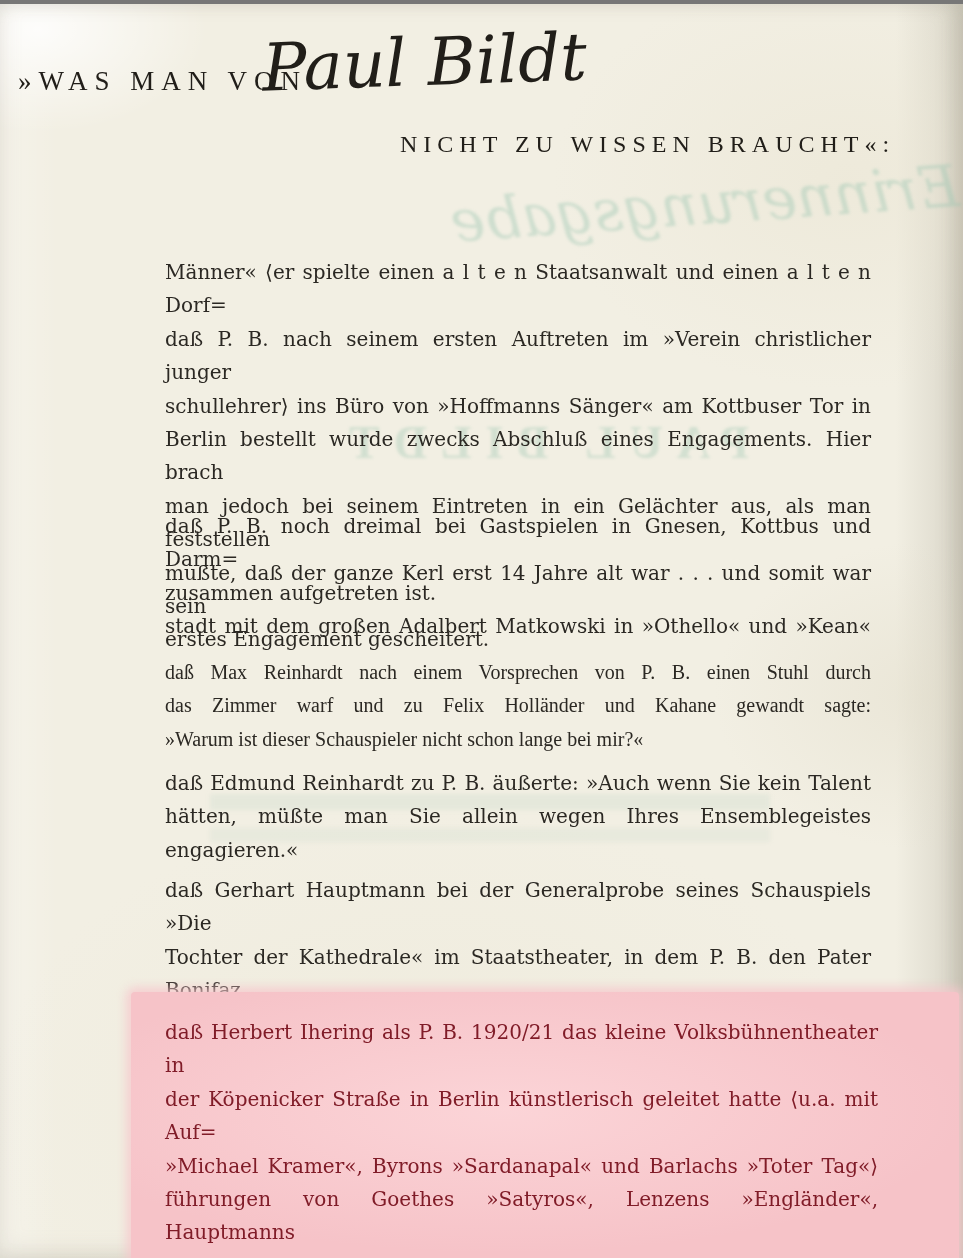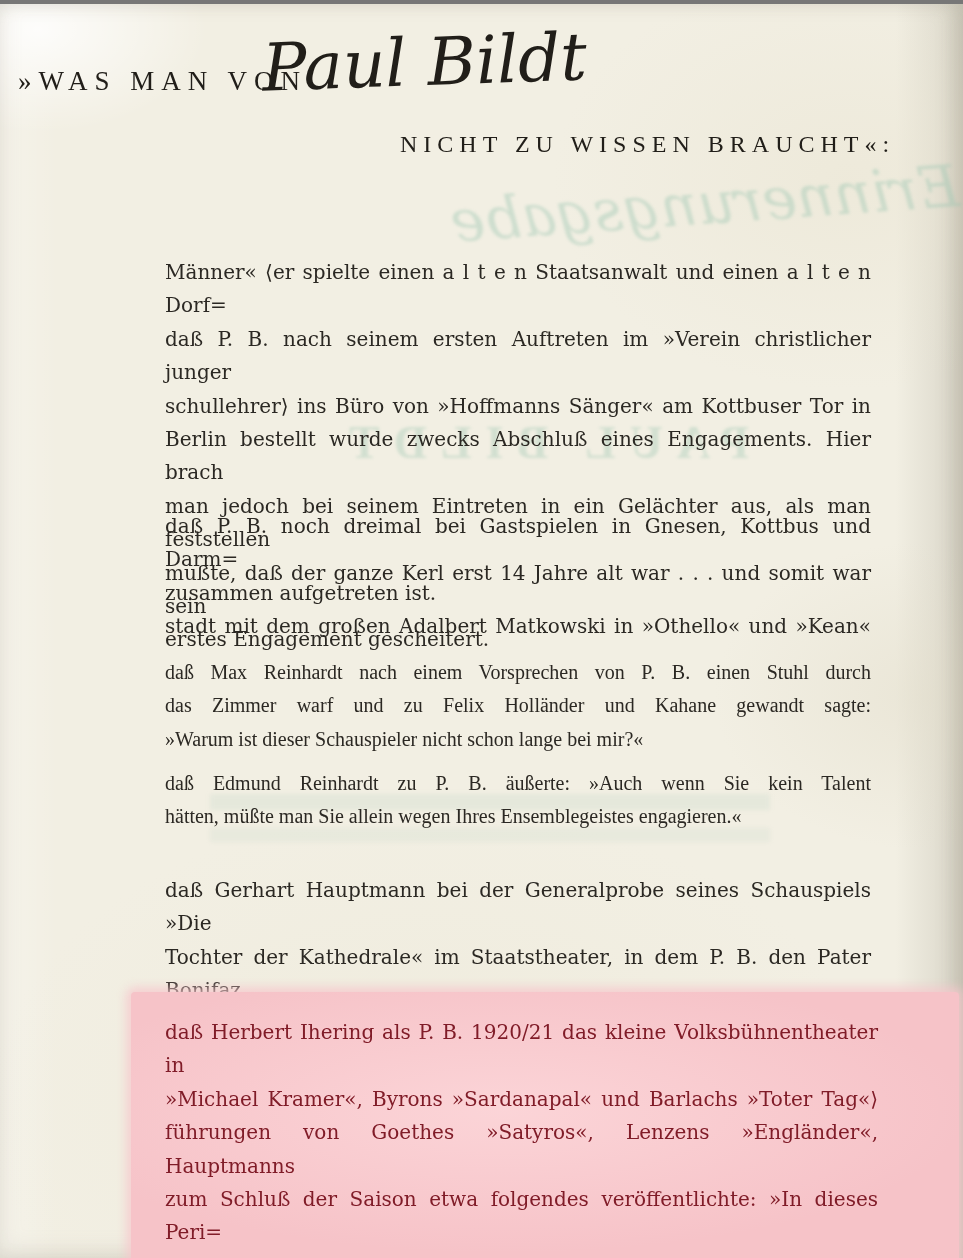--- a/index.html
+++ b/index.html
@@ -124,33 +124,34 @@
       <div class="line last">zusammen aufgetreten ist.</div>
       <div class="line">stadt mit dem großen Adalbert Matkowski in »Othello« und »Kean«</div>
     </div>
 
   <div class="para" style="top:652px;font-family:Liberation Serif, serif;">
       <div class="line">daß Max Reinhardt nach einem Vorsprechen von P. B. einen Stuhl durch</div>
       <div class="line">das Zimmer warf und zu Felix Holländer und Kahane gewandt sagte:</div>
       <div class="line last">»Warum ist dieser Schauspieler nicht schon lange bei mir?«</div>
     </div>
 
-  <div class="para" style="top:763px;font-family:Liberation Serif, serif;">
+  <div class="para" style="top:763px;">
       <div class="line">daß Edmund Reinhardt zu P. B. äußerte: »Auch wenn Sie kein Talent</div>
       <div class="line last">hätten, müßte man Sie allein wegen Ihres Ensemblegeistes engagieren.«</div>
     </div>
 
   <div class="para" style="top:870px;">
       <div class="line">daß Gerhart Hauptmann bei der Generalprobe seines Schauspiels »Die</div>
       <div class="line">Tochter der Kathedrale« im Staatstheater, in dem P. B. den Pater Bonifaz</div>
       <div class="line last">spielte, zu ihm sagte: »Die Rolle ist viel zu klein für Sie.«</div>
     </div>
 
   <div class="hl-block">
     <div class="para-inner">
         <div class="line">daß Herbert Ihering als P. B. 1920/21 das kleine Volksbühnentheater in</div>
+        <div class="line">der Köpenicker Straße in Berlin künstlerisch geleitet hatte ⟨u.a. mit Auf=</div>
         <div class="line">»Michael Kramer«, Byrons »Sardanapal« und Barlachs »Toter Tag«⟩</div>
         <div class="line">führungen von Goethes »Satyros«, Lenzens »Engländer«, Hauptmanns</div>
         <div class="line">zum Schluß der Saison etwa folgendes veröffentlichte: »In dieses Peri=</div>
       </div>
   </div>
 
 </div>
 
 </body></html>

